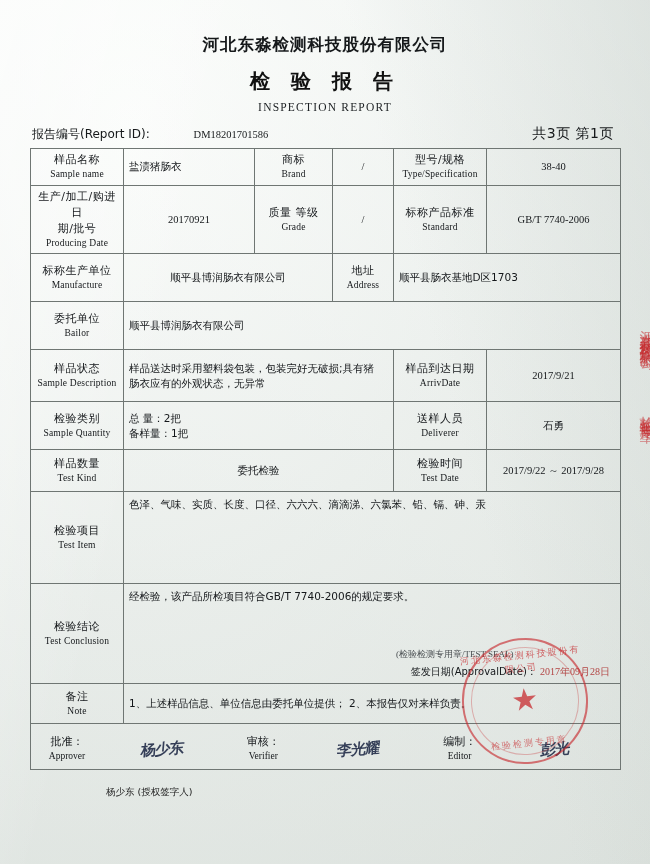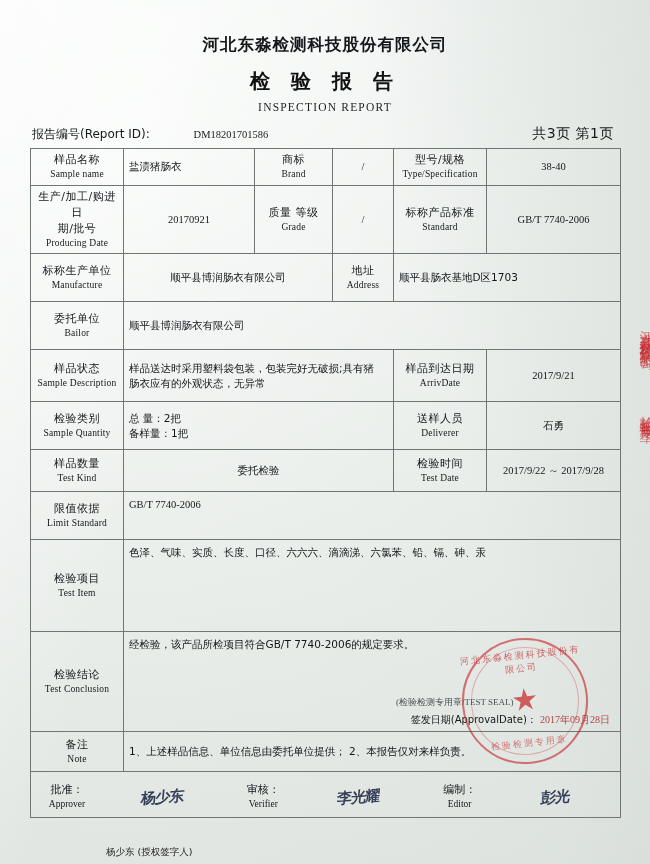--- a/index.html
+++ b/index.html
@@ -119,21 +119,21 @@
     font-size: 15px;
     color: #16213f;
     transform: skewX(-9deg) rotate(-4deg);
     opacity: 0.85;
     font-weight: bold;
     letter-spacing: -1px;
     padding-top: 2px;
   }
   .names-row {
     display: flex;
-    margin-top: 28px;
+    margin-top: 16px;
     padding: 0 10px;
     font-size: 9.5px;
     color: #222;
   }
   .names-row > div { flex: 1; text-align: center; }
   .names-row > div:first-child { text-align: left; padding-left: 66px; }
   .names-row > div:nth-child(2) { text-align: left; padding-left: 24px; }
 
   
   .stamp-round {
@@ -332,27 +332,20 @@
             <span class="en">Test Kind</span>
           </td>
           <td class="ctr val-cn" colspan="3">委托检验</td>
           <td class="lbl">
             <span class="cn">检验时间</span>
             <span class="en">Test Date</span>
           </td>
           <td class="ctr mono">2017/9/22 ～ 2017/9/28</td>
         </tr>
 
-        <tr style="height:48px">
-          <td class="lbl">
-            <span class="cn">限值依据</span>
-            <span class="en">Limit Standard</span>
-          </td>
-          <td class="lft mono" colspan="5" style="vertical-align:top;padding-top:5px">GB/T 7740-2006</td>
-        </tr>
 
         <tr style="height:92px">
           <td class="lbl">
             <span class="cn">检验项目</span>
             <span class="en">Test Item</span>
           </td>
           <td class="lft val-cn" colspan="5" style="vertical-align:top;padding-top:5px">色泽、气味、实质、长度、口径、六六六、滴滴涕、六氯苯、铅、镉、砷、汞</td>
         </tr>
 
         <tr style="height:100px">

